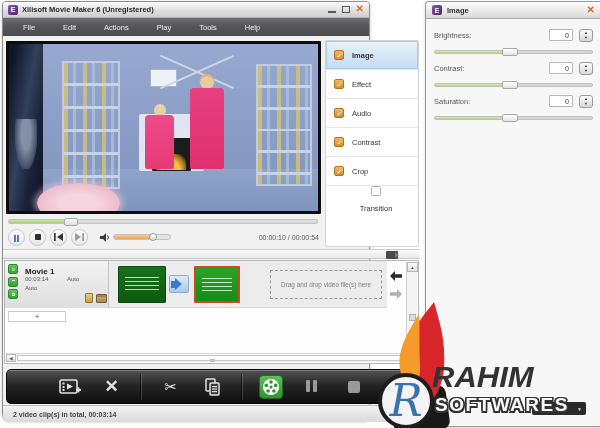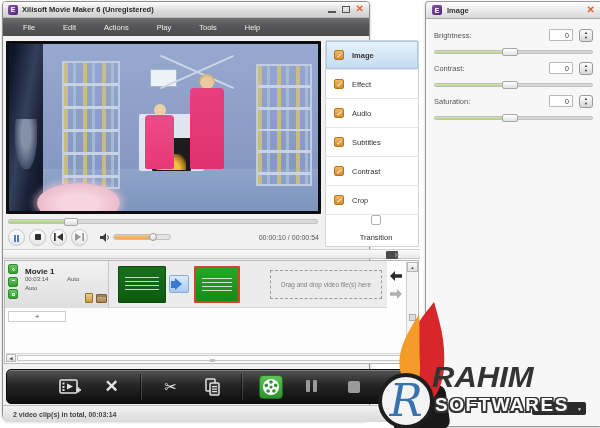--- a/index.html
+++ b/index.html
@@ -312,26 +312,20 @@
       <div class="tab">
         <span class="cb checked">
             <i>✓</i>
           </span>
         <span class="tab-label">Audio</span>
       </div>
       <div class="tab">
         <span class="cb checked">
             <i>✓</i>
           </span>
-        <span class="tab-label">Subtitles</span>
-      </div>
-      <div class="tab">
-        <span class="cb checked">
-            <i>✓</i>
-          </span>
         <span class="tab-label">Contrast</span>
       </div>
       <div class="tab">
         <span class="cb checked">
             <i>✓</i>
           </span>
         <span class="tab-label">Crop</span>
       </div>
       <div class="tab">
         <span class="cb"></span>

